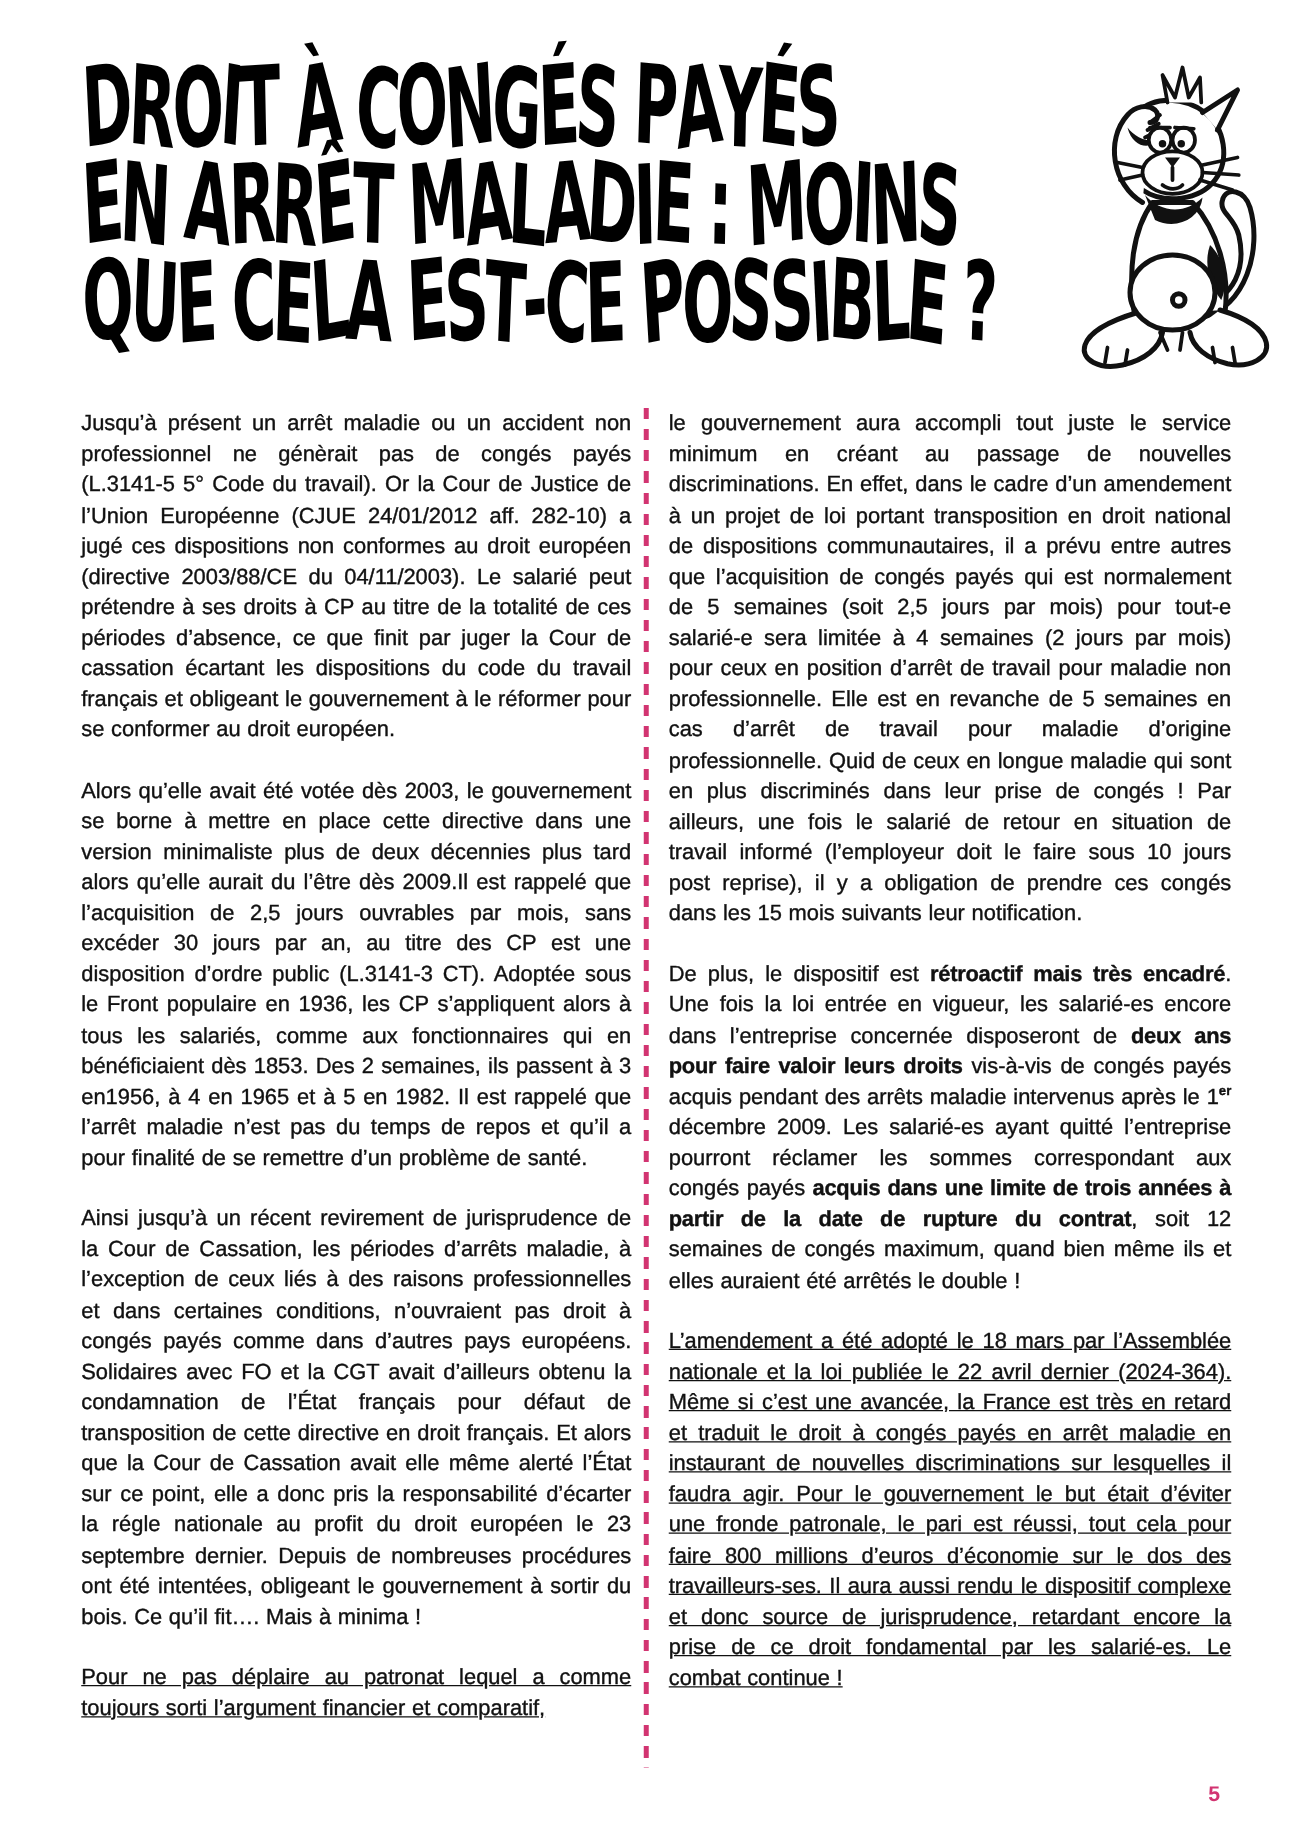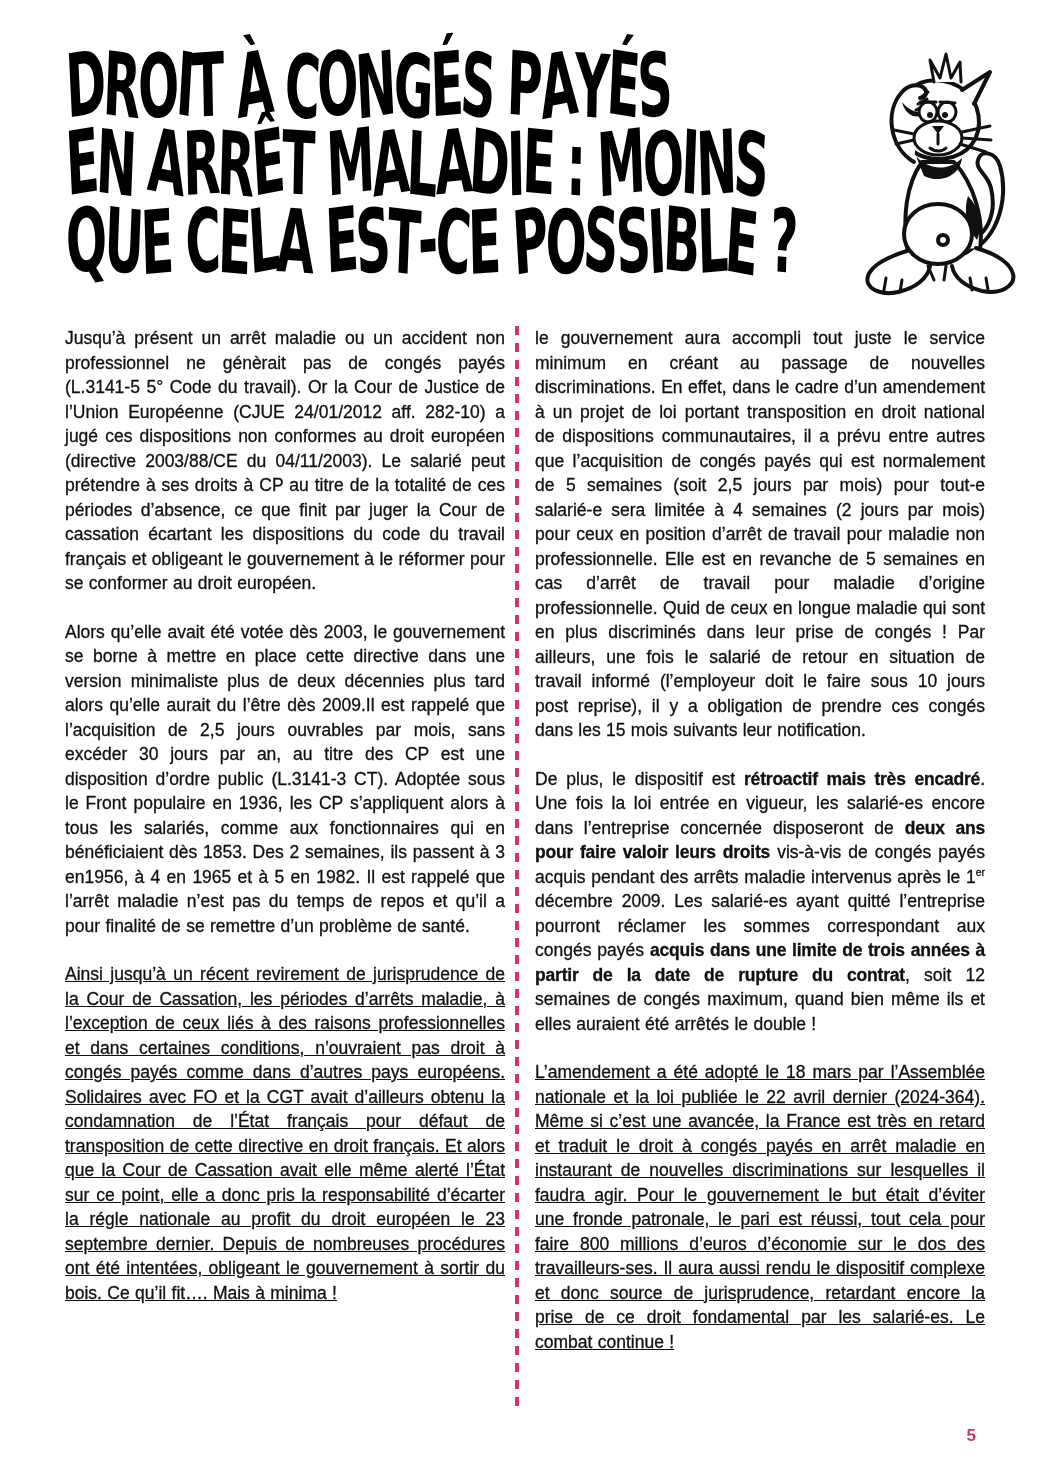--- a/index.html
+++ b/index.html
@@ -50,21 +50,21 @@
   }
   .para {
     font-size:17.5px; line-height:24.5px;
     font-weight:500;
     -webkit-text-stroke:0.3px currentColor;
     margin-bottom:24px;
     word-spacing:0.5px;
   }
   .para:last-child { margin-bottom:0;text-decoration:underline; }
   .para b { font-weight:bold; letter-spacing:-0.2px; }
-  .para sup { font-size:60%; font-weight:normal; line-height:0; }
+  .para sup { font-size:60%; font-weight:bold; line-height:0; }
   
   .pagenum {
     position:absolute; top:1426px; right:64px;
     color:var(--accent);
     font-size:17px; font-weight:bold;
   }
 </style>
 </head>
 <body>
 
@@ -121,20 +121,21 @@
 
       <path d="M112,82 L140,76 M112,88 L141,90 M110,94 L136,102 M64,84 L44,80 M64,90 L46,94" stroke-width="3"></path>
     </svg>
   </div>
 
   <main class="columns">
     <div class="col col-left">
         <p class="para"><span>Jusqu’à présent un arrêt maladie ou un accident non professionnel ne génèrait pas de congés payés (L.3141-5 5° Code du travail). Or la Cour de Justice de l’Union Européenne (CJUE 24/01/2012 aff. 282-10) a jugé ces dispositions non conformes au droit européen (directive 2003/88/CE du 04/11/2003). Le salarié peut prétendre à ses droits à CP au titre de la totalité de ces périodes d’absence, ce que finit par juger la Cour de cassation écartant  les dispositions du code du travail français et obligeant le gouvernement à le réformer pour se conformer au droit européen.</span></p>
         <p class="para"><span>Alors qu’elle avait été votée dès 2003, le gouvernement se borne à mettre en place cette directive dans une version minimaliste plus de deux décennies plus tard alors qu’elle aurait du l’être dès 2009.Il est rappelé que l’acquisition de 2,5 jours ouvrables par mois, sans excéder 30 jours par an, au titre des CP est une disposition d’ordre public (L.3141-3 CT). Adoptée sous le Front populaire en 1936, les CP s’appliquent alors à tous les salariés, comme aux fonctionnaires qui en bénéficiaient dès 1853. Des 2 semaines, ils passent à 3 en1956, à 4 en 1965 et à 5 en 1982. Il est rappelé que l’arrêt maladie n’est pas du temps de repos et qu’il a pour finalité de se remettre d’un problème de santé.</span></p>
         <p class="para"><span>Ainsi jusqu’à un récent revirement de jurisprudence de la Cour de Cassation, les périodes d’arrêts maladie, à l’exception de ceux liés à des raisons professionnelles et dans certaines conditions, n’ouvraient pas droit à congés payés comme dans d’autres pays européens. Solidaires avec FO et la CGT avait d’ailleurs obtenu la condamnation de l’État français pour défaut de transposition de cette directive en droit français. Et alors que la Cour de Cassation avait elle même alerté l’État sur ce point, elle a donc pris la responsabilité d’écarter la régle nationale au profit du droit européen le 23 septembre dernier. Depuis de nombreuses procédures ont été intentées, obligeant le gouvernement à sortir du bois. Ce qu’il fit…. Mais à minima !</span></p>
+        <p class="para"><span>Pour ne pas déplaire au patronat lequel a comme toujours sorti l’argument financier et comparatif,</span></p>
       </div>
     <div class="divider"></div>
     <div class="col col-right">
         <p class="para"><span>le gouvernement aura accompli tout juste le service minimum en créant au passage de nouvelles discriminations. En effet, dans le cadre d’un amendement à un projet de loi portant transposition en droit national de dispositions communautaires, il a prévu entre autres que l’acquisition de congés payés qui est normalement de 5 semaines (soit 2,5 jours par mois) pour tout-e salarié-e sera limitée à 4 semaines (2 jours par mois) pour ceux en position d’arrêt de travail pour maladie non professionnelle. Elle est en revanche de 5 semaines en cas d’arrêt de travail pour maladie d’origine professionnelle. Quid de ceux en longue maladie qui sont en plus discriminés dans leur prise de congés ! Par ailleurs, une fois le salarié de retour en situation de travail informé (l’employeur doit le faire sous 10 jours post reprise), il y a obligation de prendre ces congés dans les 15 mois suivants leur notification.</span></p>
         <p class="para"><span>De plus, le dispositif est </span><b>rétroactif mais très encadré</b><span>. Une fois la loi entrée en vigueur, les salarié-es encore dans l’entreprise concernée disposeront de </span><b>deux ans pour faire valoir leurs droits</b><span> vis-à-vis de congés payés acquis pendant des arrêts maladie intervenus après le 1</span><sup>er</sup><span> décembre 2009. Les salarié-es ayant quitté l’entreprise pourront réclamer les sommes correspondant aux congés payés </span><b>acquis dans une limite de trois années à partir de la date de rupture du contrat</b><span>, soit 12 semaines de congés maximum, quand bien même ils et elles auraient été arrêtés le double !</span></p>
         <p class="para"><span>L’amendement a été adopté le 18 mars par l’Assemblée nationale et la loi publiée le 22 avril dernier (2024-364). Même si c’est une avancée, la France est très en retard et traduit le droit à congés payés en arrêt maladie en instaurant de nouvelles discriminations sur lesquelles il faudra agir. Pour le gouvernement le but était d’éviter une fronde patronale, le pari est réussi, tout cela pour faire 800 millions d’euros d’économie sur le dos des travailleurs-ses. Il aura aussi rendu le dispositif complexe et donc source de jurisprudence, retardant encore la prise de ce droit fondamental par les salarié-es.  Le combat continue !</span></p>
       </div>
   </main>
 
   <div class="pagenum">5</div>

